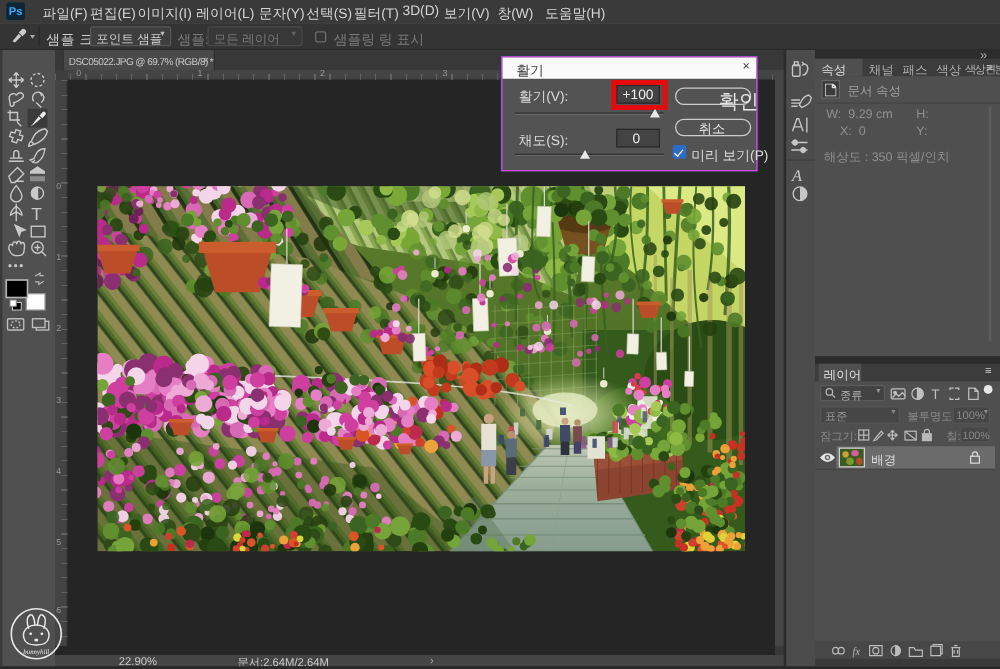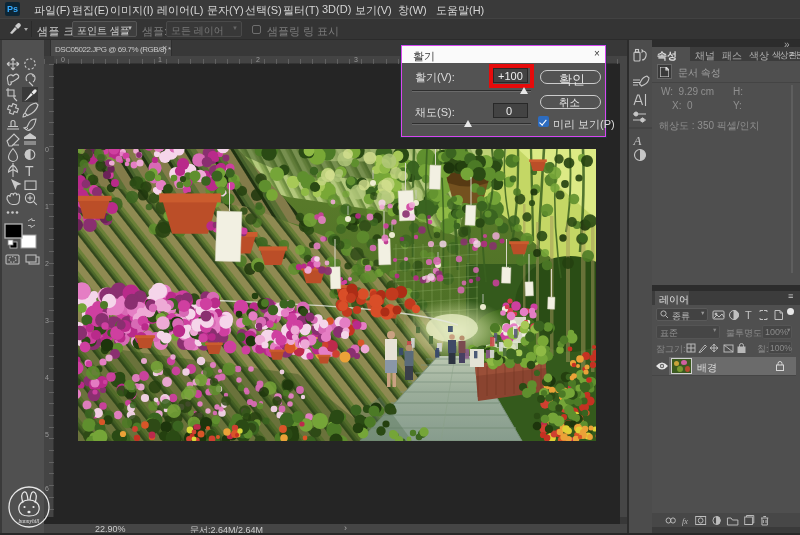--- a/index.html
+++ b/index.html
@@ -1977,21 +1977,21 @@
 </g>
 <line x1="0" y1="84" x2="23" y2="84" stroke="#3e3e3e"></line>
 <text x="4.5" y="101" font-family="Liberation Serif,serif" font-size="13" font-style="italic" fill="#c6c6c6">A</text>
 <circle cx="11" cy="111" r="5.5" fill="none" stroke="#c6c6c6" stroke-width="1.1"></circle>
       <path d="M11 105.5 a5.5 5.5 0 0 1 0 11 z" fill="#c6c6c6"></path>
 </svg>
 <div class="txt" style="left:784px;top:39px;font-size:10px;color:#aaa;letter-spacing:-1px;">››</div>
 
 <div class="abs" style="left:652px;top:47px;width:148px;height:238px;background:#3c3c3c;"></div>
 <div class="abs" style="left:652px;top:47px;width:38px;height:14px;background:#4f4f4f;"></div>
-<div class="txt" style="left:657px;top:49px;font-size:10px;color:#e0e0e0;font-weight:bold;">속성</div>
+<div class="txt" style="left:657px;top:49px;font-size:10px;color:#e0e0e0;">속성</div>
 <div class="txt" style="left:695px;top:49px;font-size:10px;color:#b0b0b0;">채널</div>
 <div class="txt" style="left:722px;top:49px;font-size:10px;color:#b0b0b0;">패스</div>
 <div class="txt" style="left:749px;top:49px;font-size:10px;color:#b0b0b0;">색상</div>
 <div class="txt" style="left:772px;top:49px;font-size:9px;color:#b0b0b0;letter-spacing:-1.5px;">색상 견본</div>
 <div class="txt" style="left:789px;top:49px;font-size:9px;color:#cccccc;">≡</div>
 <div class="abs" style="left:652px;top:61px;width:148px;height:224px;background:#4f4f4f;"></div>
 <div class="abs" style="left:657px;top:64px;width:15px;height:15px;background:#3a3a3a;border:1px solid #666;"></div>
 <svg class="abs" style="left:660px;top:67px" width="9" height="10" viewBox="0 0 9 10">
       <path d="M0 0 h6 l3 3 v7 h-9 z M6 0 v3 h3" fill="none" stroke="#ddd" stroke-width="1.2"></path>
     </svg>
@@ -2096,21 +2096,21 @@
 
 <div class="abs" style="left:401px;top:45px;width:205px;height:92px;background:#535353;border:1px solid #d946ef;box-shadow:0 0 0 1px rgba(25,70,70,.55);">
  <div class="abs" style="left:0;top:0;width:203px;height:17px;background:#fafafa;"></div>
  <div class="txt" style="left:11px;top:3px;font-size:11px;color:#3a3a3a;">활기</div>
  <div class="txt" style="left:192px;top:2px;font-size:10px;color:#3a3a3a;">×</div>
  <div class="txt" style="left:13px;top:24px;font-size:11px;color:#dcdcdc;">활기(V):</div>
  <div class="abs" style="left:91px;top:22px;width:35px;height:15px;background:#434343;border:1px solid #282828;"></div>
  <div class="txt" style="left:96px;top:24px;font-size:11px;color:#efefef;">+100</div>
  <div class="abs" style="left:87px;top:18px;width:45px;height:24px;border:4px solid #e60b0b;"></div>
  <div class="abs" style="left:138px;top:23.5px;width:61px;height:14px;border:1px solid #cccccc;border-radius:7px;"></div>
- <div class="txt" style="left:157px;top:25px;font-size:13px;color:#e8e8e8;">확인</div>
+ <div class="txt" style="left:173px;top:25px;font-size:16px;color:#e8e8e8;">확인</div>
  <div class="abs" style="left:10px;top:44px;width:119px;height:2px;background:#2e2e2e;border-bottom:1px solid #6a6a6a;"></div>
  <div class="abs" style="left:117.5px;top:41px;width:0;height:0;border-left:4.5px solid transparent;border-right:4.5px solid transparent;border-bottom:7.5px solid #e8e8e8;"></div>
  <div class="abs" style="left:138px;top:48.5px;width:61px;height:14px;border:1px solid #cccccc;border-radius:7px;"></div>
  <div class="txt" style="left:157px;top:50px;font-size:10.5px;color:#e8e8e8;">취소</div>
  <div class="txt" style="left:13px;top:59px;font-size:11px;color:#dcdcdc;">채도(S):</div>
  <div class="abs" style="left:91px;top:57px;width:35px;height:15px;background:#434343;border:1px solid #282828;"></div>
  <div class="txt" style="left:104px;top:59px;font-size:11px;color:#efefef;">0</div>
  <div class="abs" style="left:10px;top:77px;width:119px;height:2px;background:#2e2e2e;border-bottom:1px solid #6a6a6a;"></div>
  <div class="abs" style="left:61.5px;top:74px;width:0;height:0;border-left:4.5px solid transparent;border-right:4.5px solid transparent;border-bottom:7.5px solid #e8e8e8;"></div>
  <div class="abs" style="left:136px;top:70px;width:11px;height:11px;background:#2d6cc0;border-radius:2px;"></div>

